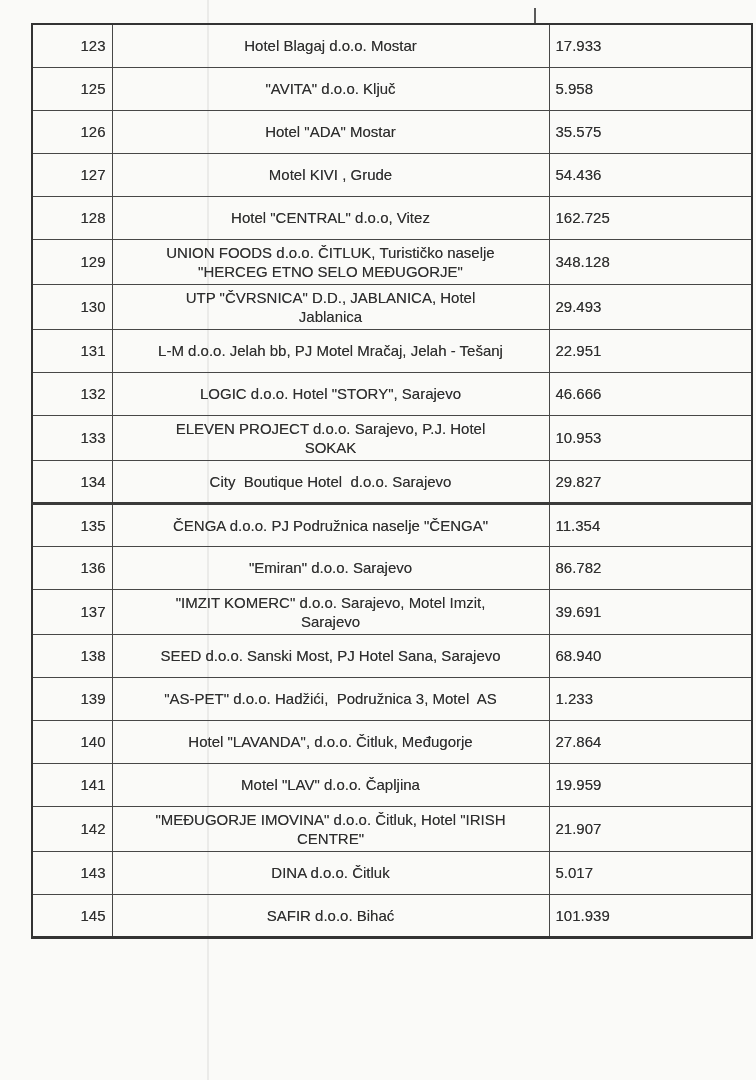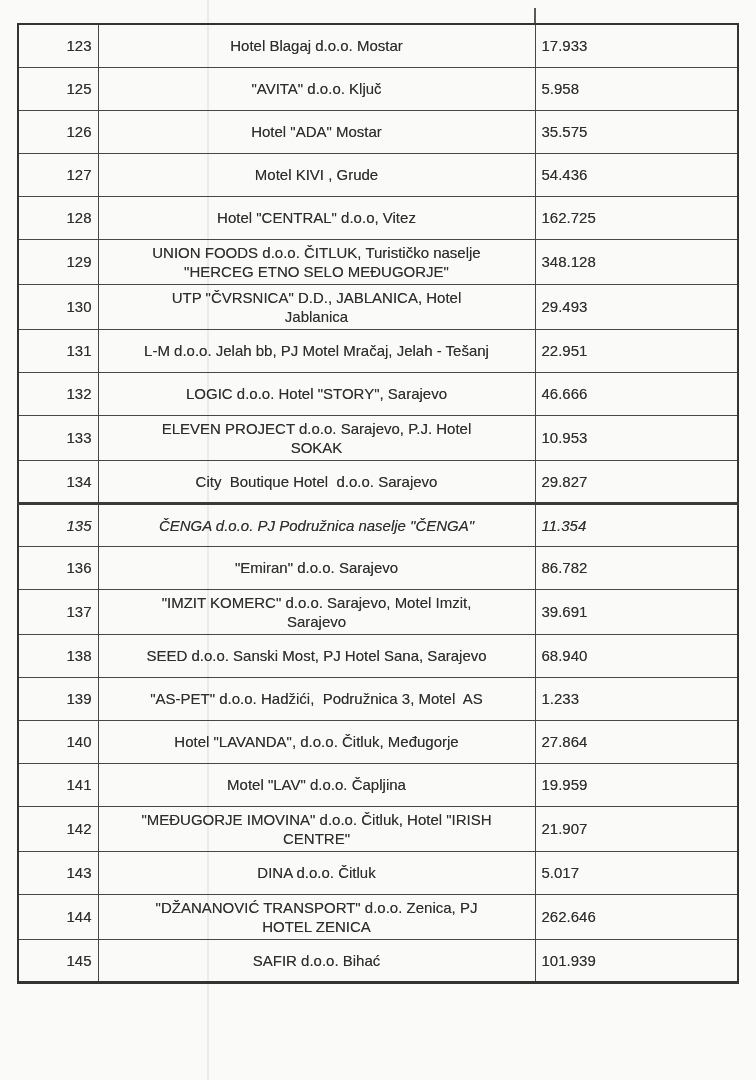--- a/index.html
+++ b/index.html
@@ -23,40 +23,39 @@
   }
   
   .divider-tick {
     position: absolute;
     left: 534px; top: 8px;
     width: 2px; height: 16px;
     background: #5a5a5a;
   }
   table.register {
     position: absolute;
-    left: 17px; top: 23px;
+    left: 31px; top: 23px;
     width: 720px;
     border-collapse: collapse;
     table-layout: fixed;
     background: transparent;
     border: 2px solid #333333;
     border-bottom-width: 3px;
   }
   table.register td {
     border: 1.5px solid #474747;
     vertical-align: middle;
     padding: 3px 6px;
     font-size: 15px;
     text-shadow: 0 0 0.5px rgba(40,40,40,0.55);
   }
   table.register tr { height: 43px; }
   table.register tr.thick-top td {
     border-top-width: 3px;
     border-top-color: #3a3a3a;
-    font-style: italic;
   }
   col.col-num  { width: 80px; }
   col.col-name { width: 437px; }
   col.col-amt  { width: 203px; }
   td.c-num {
     text-align: right;
     padding-right: 9px;
   }
   td.c-name {
     text-align: center;
@@ -201,26 +200,20 @@
 CENTRE"</span></td>
     <td class="c-amt"><span>21.907</span></td>
   </tr>
 
   <tr>
     <td class="c-num"><span>143</span></td>
     <td class="c-name"><span>DINA d.o.o. Čitluk</span></td>
     <td class="c-amt"><span>5.017</span></td>
   </tr>
 
-  <tr>
-    <td class="c-num"><span>144</span></td>
-    <td class="c-name"><span>"DŽANANOVIĆ TRANSPORT" d.o.o. Zenica, PJ
-HOTEL ZENICA</span></td>
-    <td class="c-amt"><span>262.646</span></td>
-  </tr>
 
   <tr>
     <td class="c-num"><span>145</span></td>
     <td class="c-name"><span>SAFIR d.o.o. Bihać</span></td>
     <td class="c-amt"><span>101.939</span></td>
   </tr>
 </tbody>
   </table>
 </div>
 

